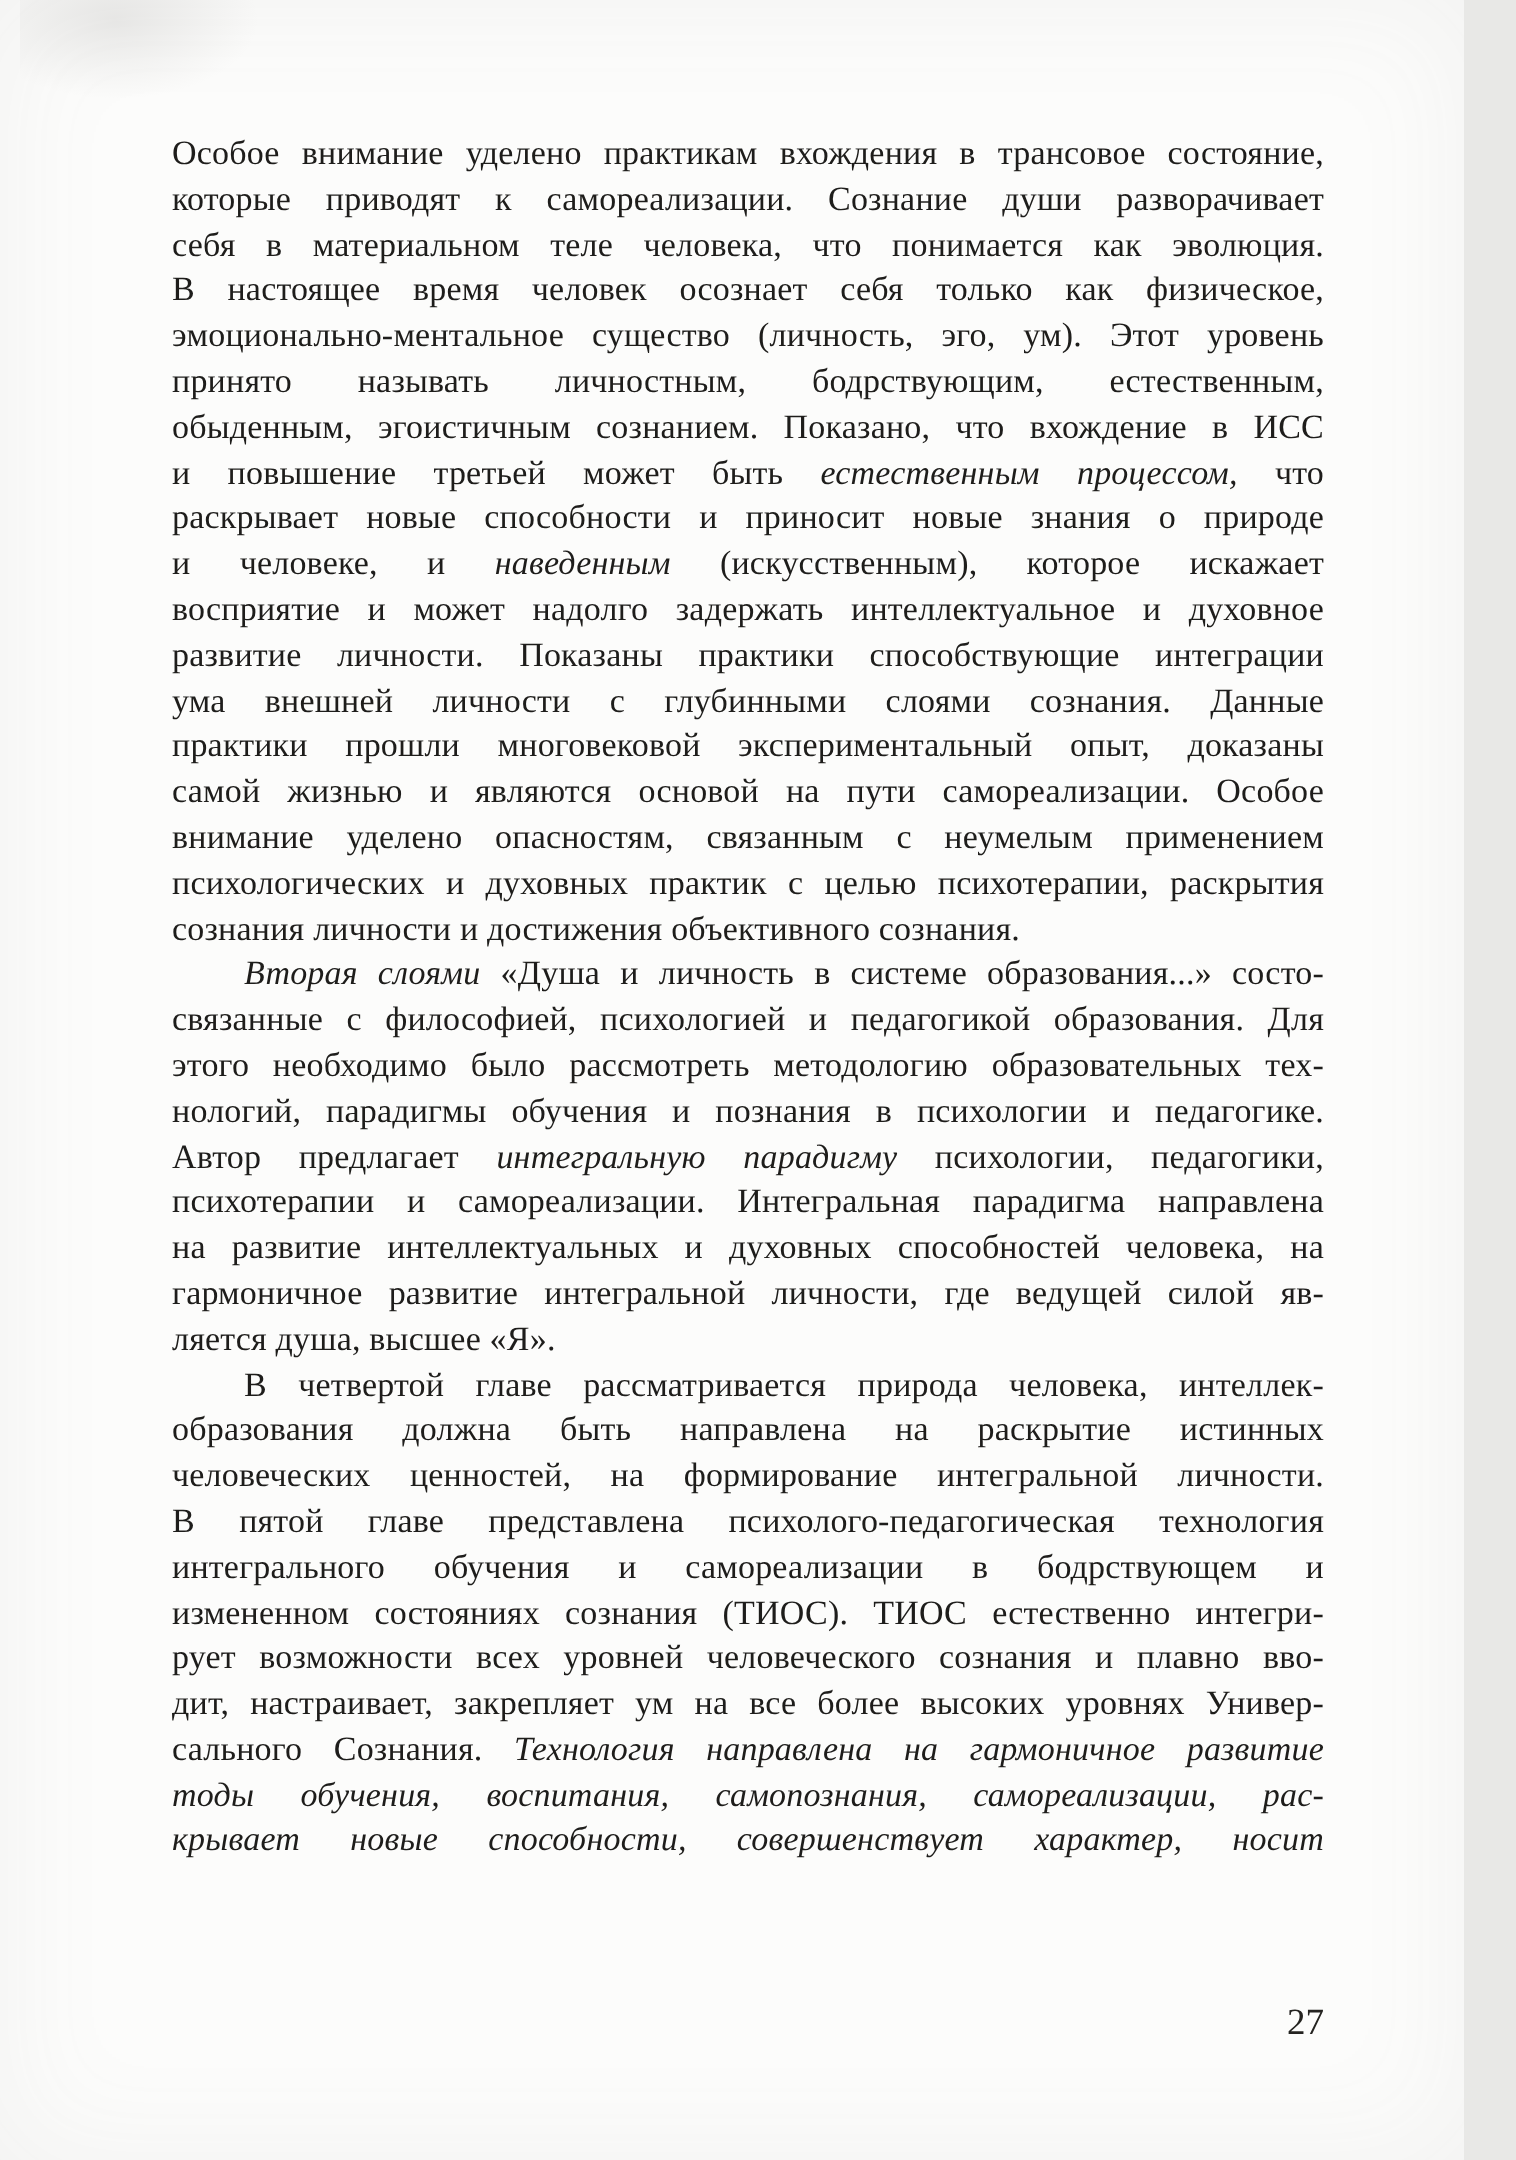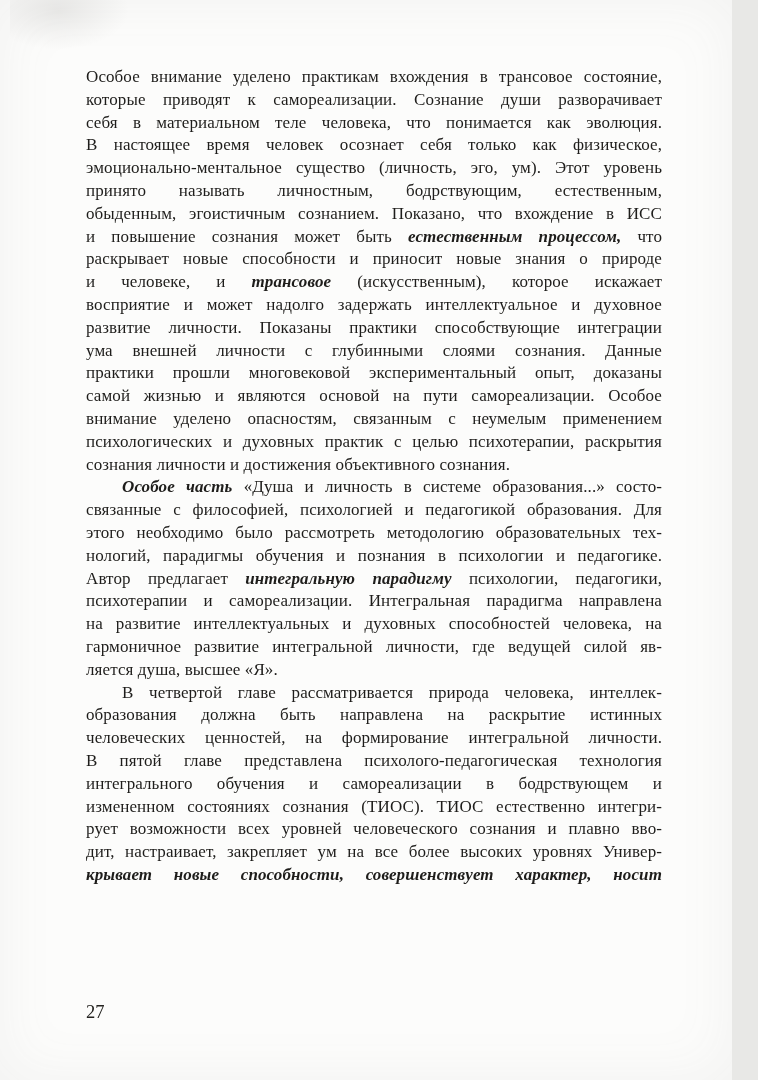--- a/index.html
+++ b/index.html
@@ -42,70 +42,72 @@
   }
   .line.wrapok { white-space: normal; }
   .line.no-just {
     text-align: right;
     text-align-last: left;
   }
   .line.indent {
     text-indent: 36px;
   }
   .bi {
-    font-weight: bold;
+    font-weight: normal;
     font-style: italic;
   }
   .page-number {
     position: absolute;
     left: 86px;
     top: 1002px;
     width: 576px;
-    text-align: left;
+    text-align: right;
     font-size: 18.5px;
     color: #242320;
   }
 </style>
 </head>
 <body>
 
 <div class="page">
   <div class="scan-smudge"></div>
   <div class="body-text">
       <div class="line"><span>Особое внимание уделено практикам вхождения в трансовое состояние,</span></div>
       <div class="line"><span>которые приводят к самореализации. Сознание души разворачивает</span></div>
       <div class="line"><span>себя в материальном теле человека, что понимается как эволюция.</span></div>
       <div class="line"><span>В настоящее время человек осознает себя только как физическое,</span></div>
       <div class="line"><span>эмоционально-ментальное существо (личность, эго, ум). Этот уровень</span></div>
       <div class="line"><span>принято называть личностным, бодрствующим, естественным,</span></div>
       <div class="line"><span>обыденным, эгоистичным сознанием. Показано, что вхождение в ИСС</span></div>
-      <div class="line"><span>и повышение сознания может быть </span><span class="bi">естественным процессом,</span><span> что</span></div>
+      <div class="line"><span>и повышение третьей может быть </span><span class="bi">естественным процессом,</span><span> что</span></div>
       <div class="line"><span>раскрывает новые способности и приносит новые знания о природе</span></div>
-      <div class="line"><span>и человеке, и </span><span class="bi">трансовое</span><span> (искусственным), которое искажает</span></div>
+      <div class="line"><span>и человеке, и </span><span class="bi">наведенным</span><span> (искусственным), которое искажает</span></div>
       <div class="line"><span>восприятие и может надолго задержать интеллектуальное и духовное</span></div>
       <div class="line"><span>развитие личности. Показаны практики способствующие интеграции</span></div>
       <div class="line"><span>ума внешней личности с глубинными слоями сознания. Данные</span></div>
       <div class="line"><span>практики прошли многовековой экспериментальный опыт, доказаны</span></div>
       <div class="line"><span>самой жизнью и являются основой на пути самореализации. Особое</span></div>
       <div class="line"><span>внимание уделено опасностям, связанным с неумелым применением</span></div>
       <div class="line"><span>психологических и духовных практик с целью психотерапии, раскрытия</span></div>
       <div class="line no-just wrapok"><span>сознания личности и достижения объективного сознания.</span></div>
-      <div class="line indent"><span class="bi">Особое часть</span><span> «Душа и личность в системе образования...» состо-</span></div>
+      <div class="line indent"><span class="bi">Вторая слоями</span><span> «Душа и личность в системе образования...» состо-</span></div>
       <div class="line"><span>связанные с философией, психологией и педагогикой образования. Для</span></div>
       <div class="line"><span>этого необходимо было рассмотреть методологию образовательных тех-</span></div>
       <div class="line"><span>нологий, парадигмы обучения и познания в психологии и педагогике.</span></div>
       <div class="line"><span>Автор предлагает </span><span class="bi">интегральную парадигму</span><span> психологии, педагогики,</span></div>
       <div class="line"><span>психотерапии и самореализации. Интегральная парадигма направлена</span></div>
       <div class="line"><span>на развитие интеллектуальных и духовных способностей человека, на</span></div>
       <div class="line"><span>гармоничное развитие интегральной личности, где ведущей силой яв-</span></div>
       <div class="line no-just wrapok"><span>ляется душа, высшее «Я».</span></div>
       <div class="line indent"><span>В четвертой главе рассматривается природа человека, интеллек-</span></div>
       <div class="line"><span>образования должна быть направлена на раскрытие истинных</span></div>
       <div class="line"><span>человеческих ценностей, на формирование интегральной личности.</span></div>
       <div class="line"><span>В пятой главе представлена психолого-педагогическая технология</span></div>
       <div class="line"><span>интегрального обучения и самореализации в бодрствующем и</span></div>
       <div class="line"><span>измененном состояниях сознания (ТИОС). ТИОС естественно интегри-</span></div>
       <div class="line"><span>рует возможности всех уровней человеческого сознания и плавно вво-</span></div>
       <div class="line"><span>дит, настраивает, закрепляет ум на все более высоких уровнях Универ-</span></div>
+      <div class="line"><span>сального Сознания. </span><span class="bi">Технология направлена на гармоничное развитие</span></div>
+      <div class="line"><span class="bi">тоды обучения, воспитания, самопознания, самореализации, рас-</span></div>
       <div class="line"><span class="bi">крывает новые способности, совершенствует характер, носит</span></div>
     </div>
   <div class="page-number">27</div>
 </div>
 
 </body></html>

